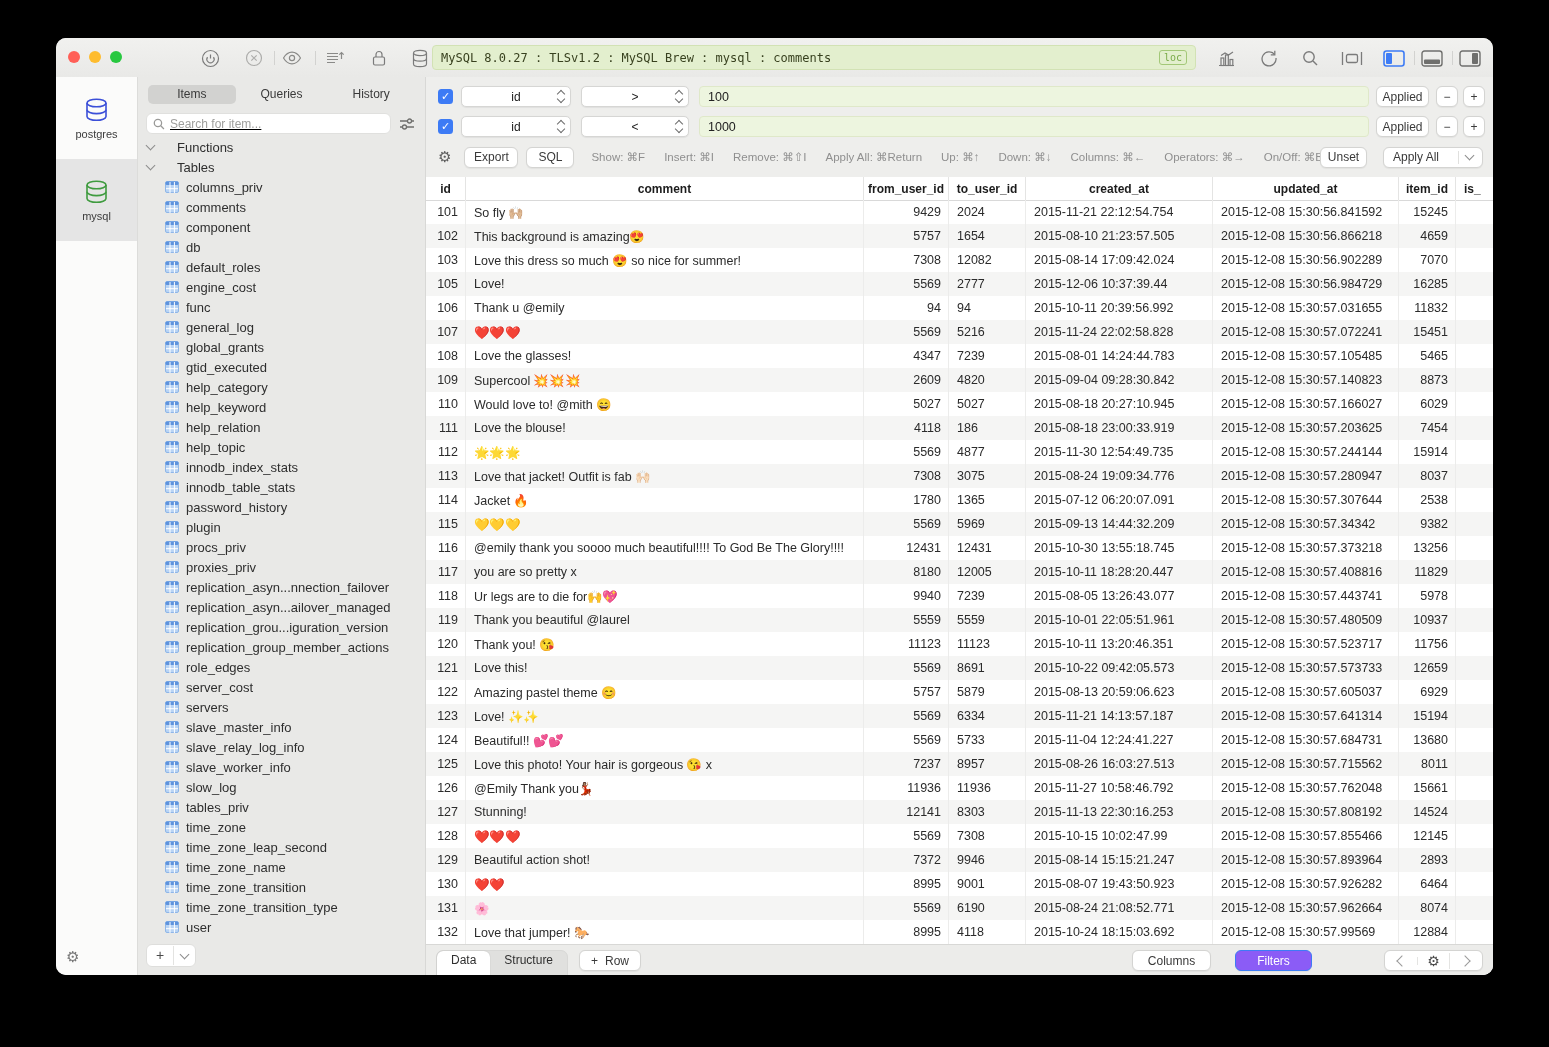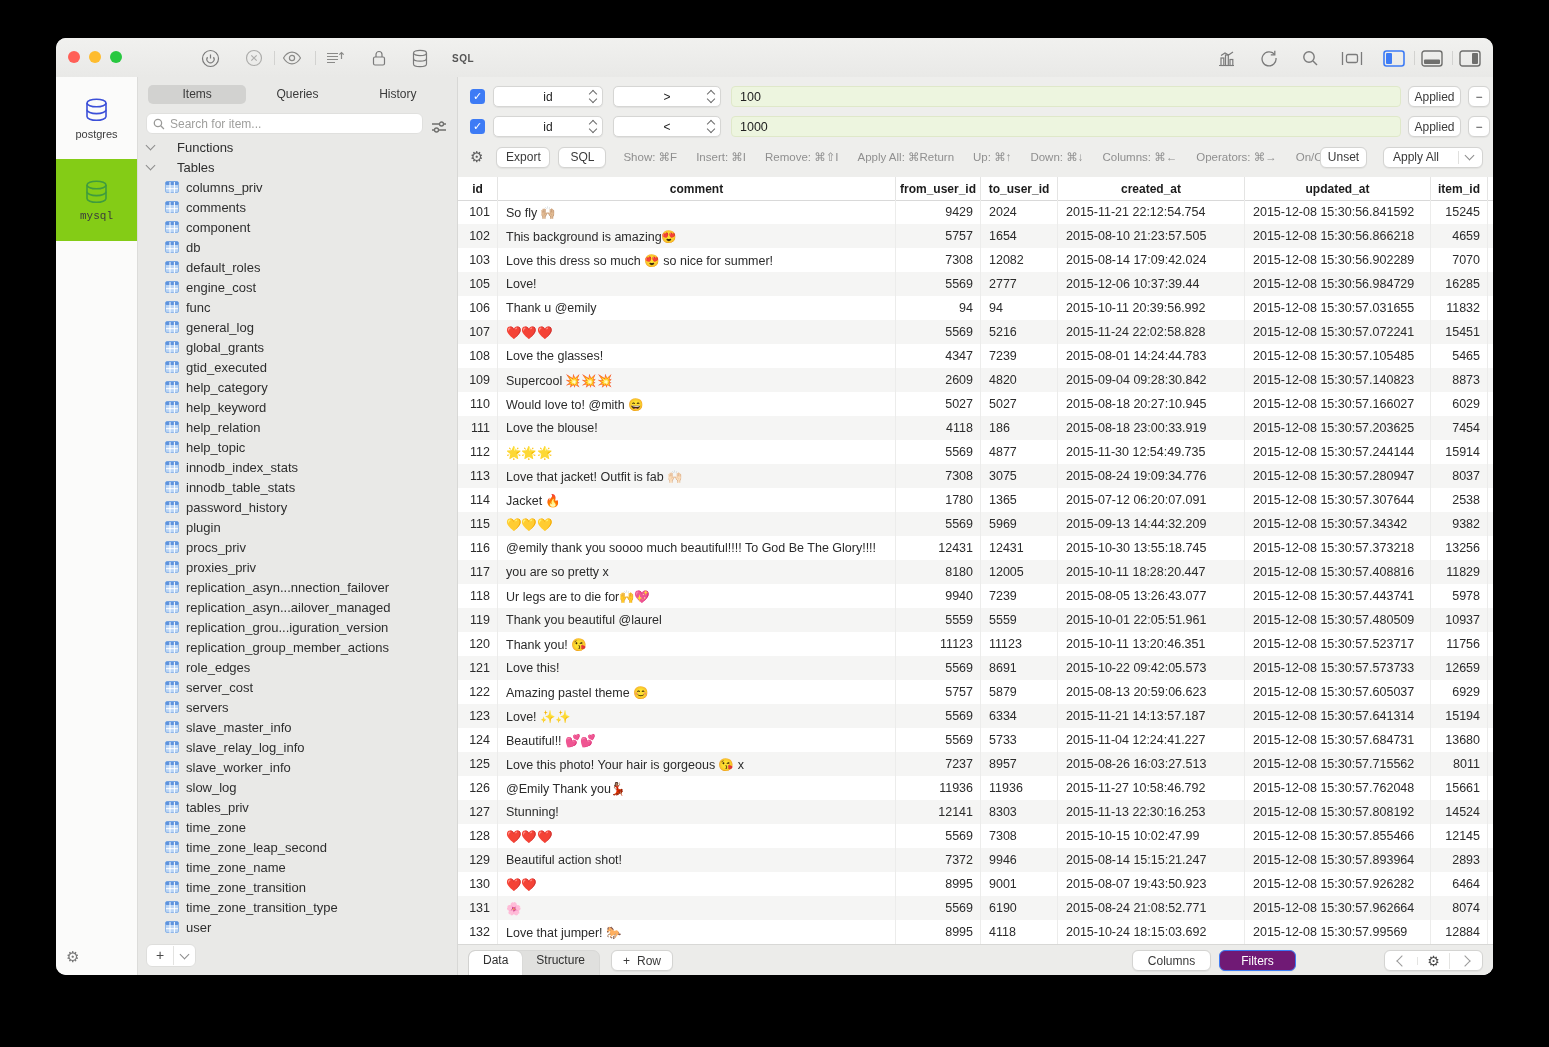--- a/index.html
+++ b/index.html
@@ -15,29 +15,29 @@
   .conn-bar{position:absolute;left:376px;top:7px;width:764px;height:25px;background:#e3efce;border:1px solid #d2e2b4;
     border-radius:4px;display:flex;align-items:center;padding:0 8px;box-sizing:border-box;
     font-family:"DejaVu Sans Mono",monospace;font-size:12px;color:#38411f;}
   .loc-badge{margin-left:auto;font-size:10px;color:#7aab49;border:1px solid #a3c878;border-radius:3px;
     padding:0 4px;line-height:13px;font-family:"DejaVu Sans Mono",monospace;}
   
   .main{position:absolute;top:39px;left:0;right:0;bottom:0;display:flex;}
   
   .connections{width:81px;background:#fbfbfa;border-right:1px solid #dcdcda;position:relative;flex:none;}
   .conn-item{height:82px;display:flex;flex-direction:column;align-items:center;justify-content:center;gap:5px;}
-  .conn-item.selected{background:#84cc16;font-family:Liberation Mono, monospace;}
+  .conn-item.selected{background:#e5e5e5;}
   .conn-label{font-size:11px;color:#3c3c3c;}
   .conn-gear{position:absolute;left:10px;bottom:9px;font-size:15px;color:#787878;cursor:default;}
   
-  .sidebar{width:320px;background:#e9e9e7;border-right:1px solid #d8d8d6;position:relative;flex:none;box-sizing:border-box;}
+  .sidebar{width:288px;background:#e9e9e7;border-right:1px solid #d8d8d6;position:relative;flex:none;box-sizing:border-box;}
   .side-tabs{display:flex;padding:8px 10px 0 10px;gap:2px;}
   .side-tab{flex:1;text-align:center;font-size:12px;color:#3a3a3a;line-height:19px;height:19px;border-radius:5px;}
   .side-tab.active{background:#d2d2d0;}
-  .searchrow{display:flex;align-items:flex-end;margin:9px 10px 0 8px;gap:8px;}
+  .searchrow{display:flex;align-items:center;margin:9px 10px 0 8px;gap:8px;text-decoration:underline;}
   .searchbox{flex:1;height:21px;background:#fff;border:1px solid #e0e0de;border-radius:6px;display:flex;
     align-items:center;padding:0 6px;gap:5px;box-sizing:border-box;}
   .searchbox .ph{font-size:12px;color:#9f9f9d;}
   .tree{position:absolute;top:60px;left:0;right:0;bottom:36px;overflow:hidden;}
   .tree-row{height:20px;display:flex;align-items:center;font-size:13px;color:#2e2e2e;white-space:nowrap;}
   .tree-group{padding-left:9px;gap:23px;}
   .tree-item{padding-left:27px;gap:7px;}
   .chev{width:6px;height:6px;border-right:1.4px solid #8c8c8c;border-bottom:1.4px solid #8c8c8c;
     transform:rotate(45deg);margin-top:-3px;flex:none;}
   .side-bottom{position:absolute;left:8px;bottom:8px;height:21px;background:#fff;border:1px solid #dededc;
@@ -77,21 +77,21 @@
   .gc.r{justify-content:flex-end;padding-right:7px;}
   .gc.l{padding-left:8px;}
   
   .statusbar{position:absolute;left:0;right:0;bottom:0;height:30px;background:#ececea;border-top:1px solid #d8d8d6;}
   .seg{position:absolute;left:10px;top:5px;height:39px;background:#e0e0de;border-radius:7px;display:flex;padding:0;border:1px solid #d8d8d6;box-sizing:border-box;}
   .seg span{font-size:12px;color:#2f2f2f;padding:0 14px;line-height:19px;border-radius:6px;}
   .seg .on{background:#fff;box-shadow:0 0 1px rgba(0,0,0,.25);}
   .addrow{position:absolute;left:153px;top:5px;width:62px;gap:7px;}
   .rowsinfo{position:absolute;top:8px;left:0;right:0;text-align:center;font-size:12px;color:#8b8b8b;}
   .colsbtn{position:absolute;right:282px;top:5px;width:79px;}
-  .filtersbtn{position:absolute;right:197px;top:5px;width:77px;background:#701a75;border-color:#3d7bf5;color:#fff;border-radius:6px;}
+  .filtersbtn{position:absolute;right:181px;top:5px;width:77px;background:#8b5cf6;border-color:#3d7bf5;color:#fff;border-radius:6px;}
   .navgrp{position:absolute;right:10px;top:5px;width:99px;display:flex;}
   .navgrp .cell{flex:1;display:flex;align-items:center;justify-content:center;border-right:1px solid #e4e4e2;}
   .navgrp .cell:last-child{border-right:none;}
   .chv{width:7px;height:7px;border-right:1.6px solid #9a9a9a;border-bottom:1.6px solid #9a9a9a;}
   .chv.lft{transform:rotate(135deg);margin-left:3px;}
   .chv.rgt{transform:rotate(-45deg);margin-right:3px;}
   svg{display:block;}
 </style>
 </head>
 <body>
@@ -140,20 +140,24 @@
     </div>
     <div class="tb-ico" style="left:352px">
       <svg width="18" height="19" viewBox="0 0 18 19" fill="none" stroke="#7b7b7b" stroke-width="1.2">
         <ellipse cx="9" cy="4" rx="6.5" ry="2.6"></ellipse>
           <path d="M2.5 4v11c0 1.4 2.9 2.6 6.5 2.6s6.5-1.2 6.5-2.6V4"></path>
         <path d="M2.5 9.5c0 1.4 2.9 2.6 6.5 2.6s6.5-1.2 6.5-2.6"></path>
       </svg>
     </div>
     <div class="tb-ico" style="left:392px;width:30px;font-size:10px;font-weight:bold;letter-spacing:.5px;color:#555">SQL</div>
 
+    <div class="conn-bar">
+      <span>MySQL 8.0.27 : TLSv1.2 : MySQL Brew : mysql : comments</span>
+      <span class="loc-badge">loc</span>
+    </div>
 
     <div class="tb-ico" style="left:1158px">
       <svg width="19" height="17" viewBox="0 0 19 17" fill="none" stroke="#7b7b7b" stroke-width="1.2">
         <path d="M2 15.5h15"></path>
           <rect x="4" y="8" width="2.8" height="7.5"></rect>
           <rect x="8.5" y="5" width="2.8" height="10.5"></rect>
         <rect x="13" y="9.5" width="2.8" height="6"></rect>
           <path d="M4 5.5l4-2.5 3.5 2 4.5-3"></path>
       </svg>
     </div>

